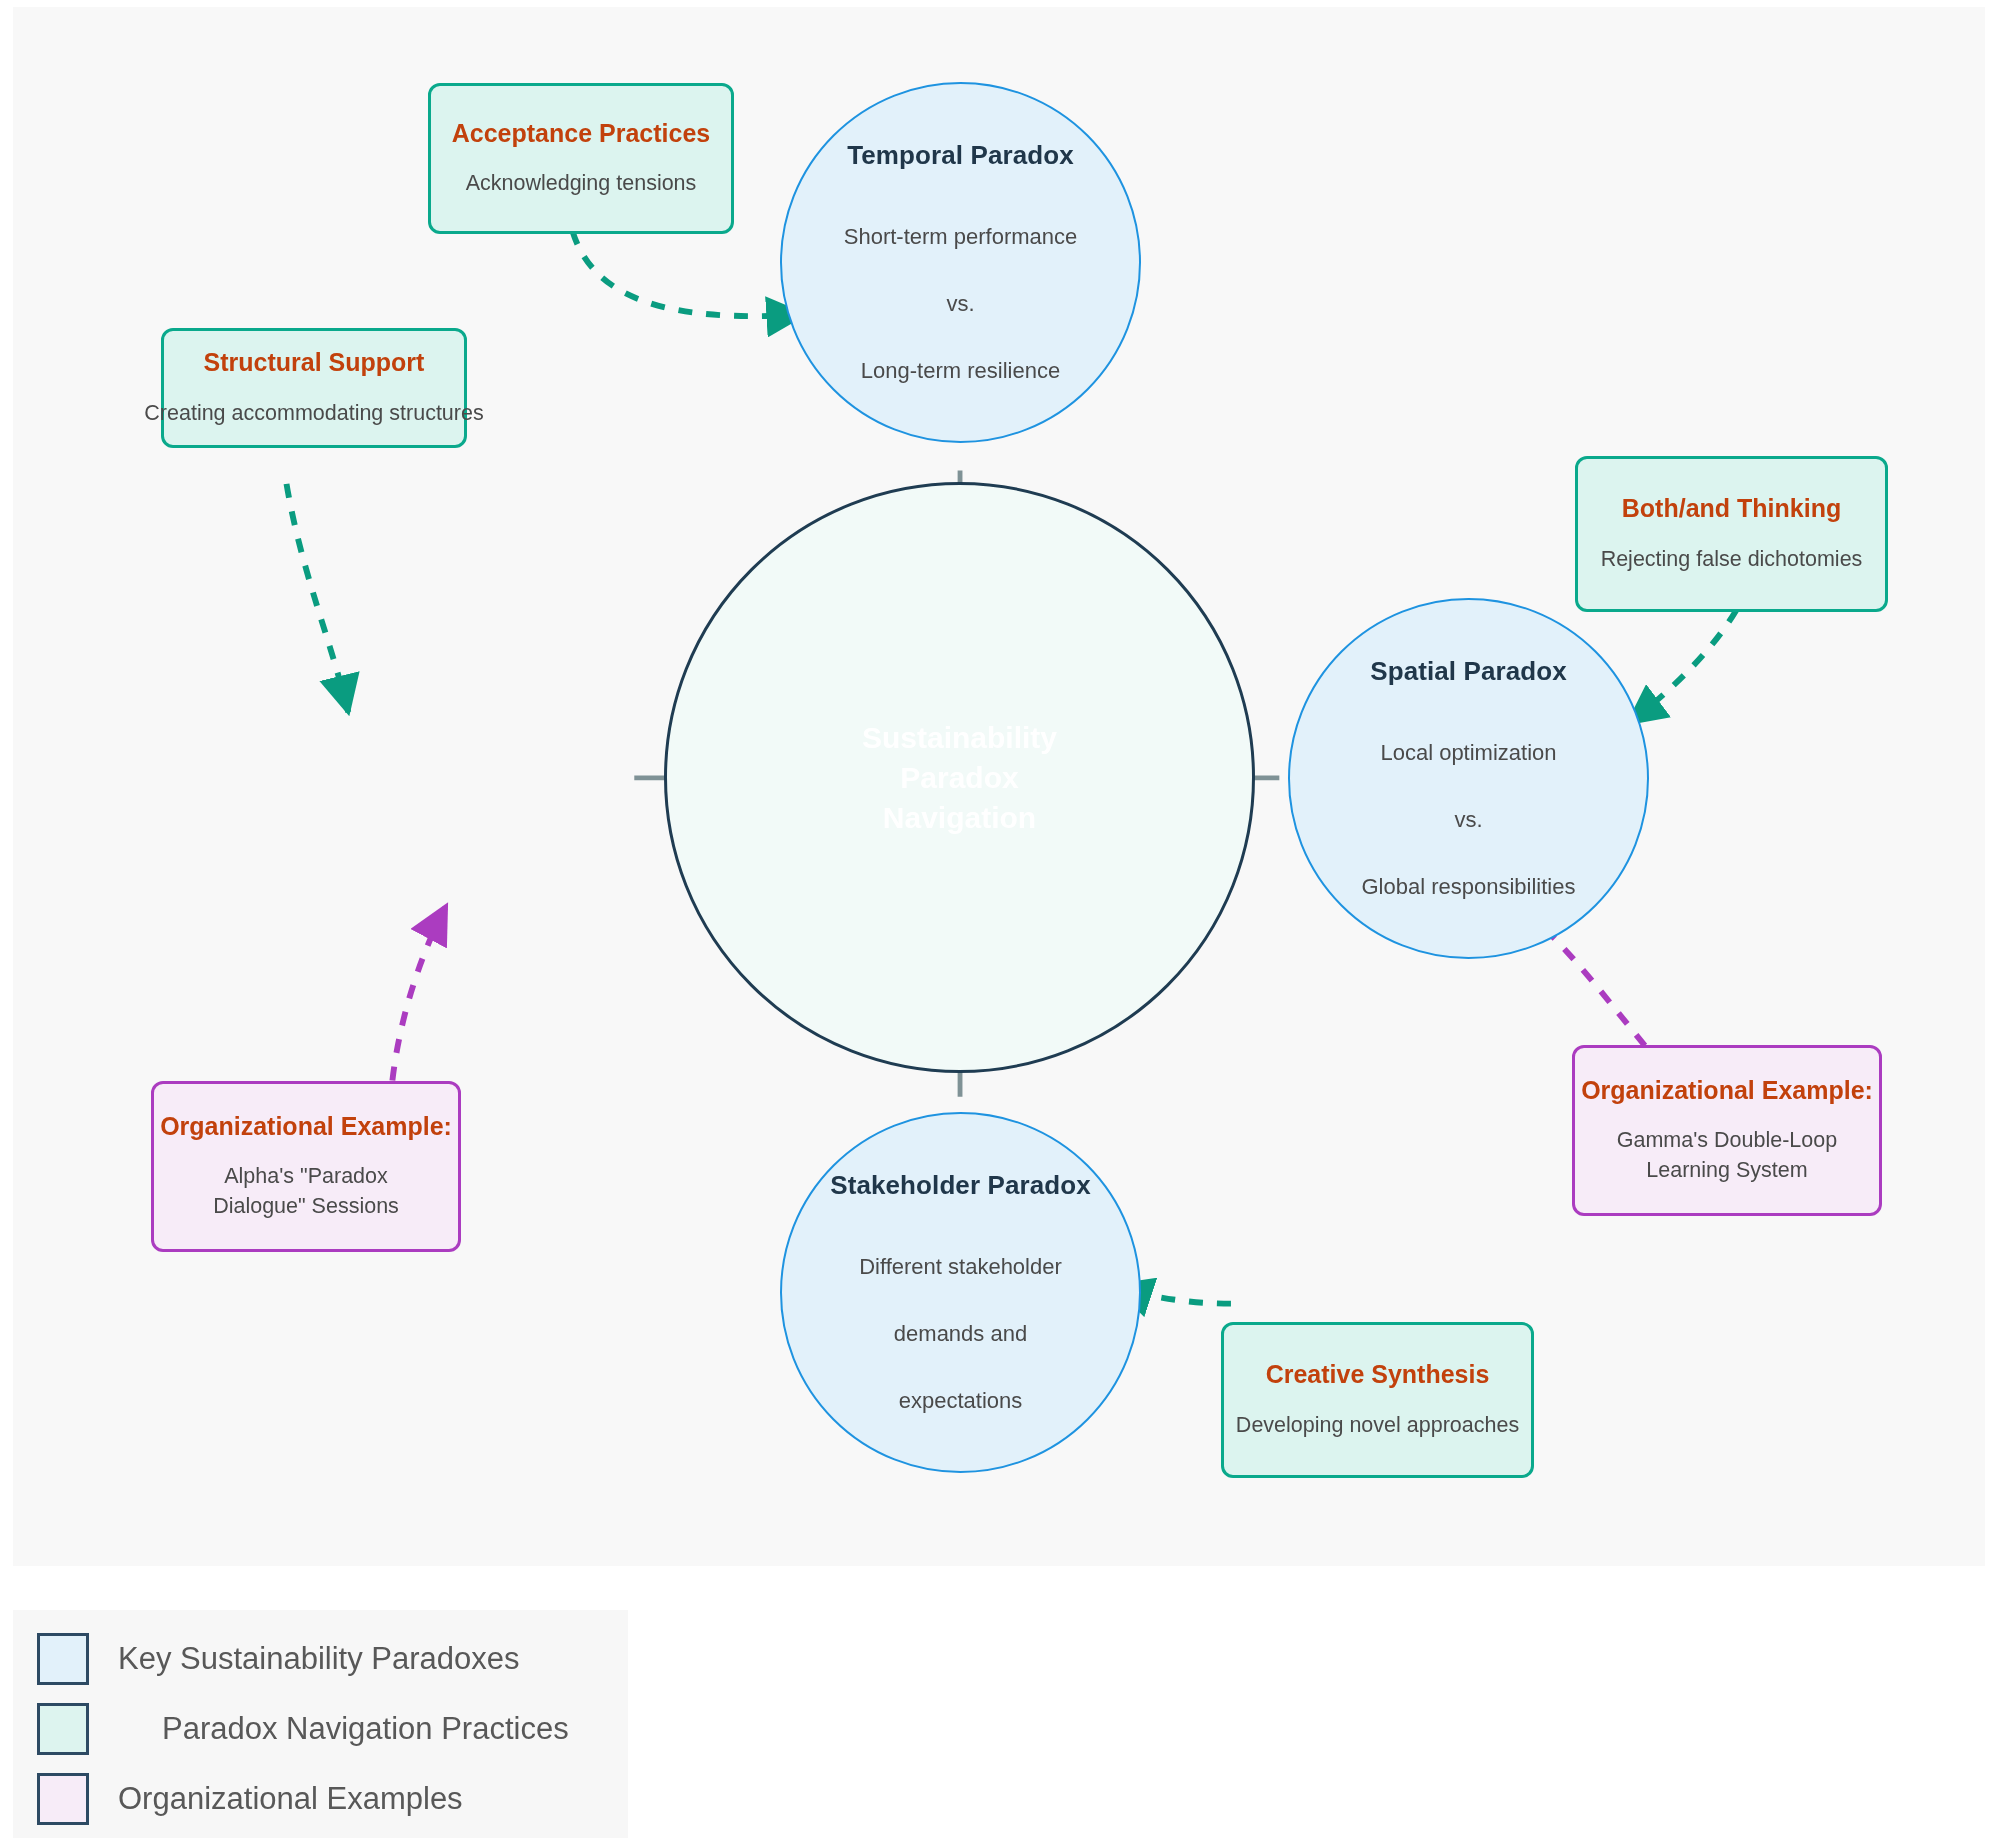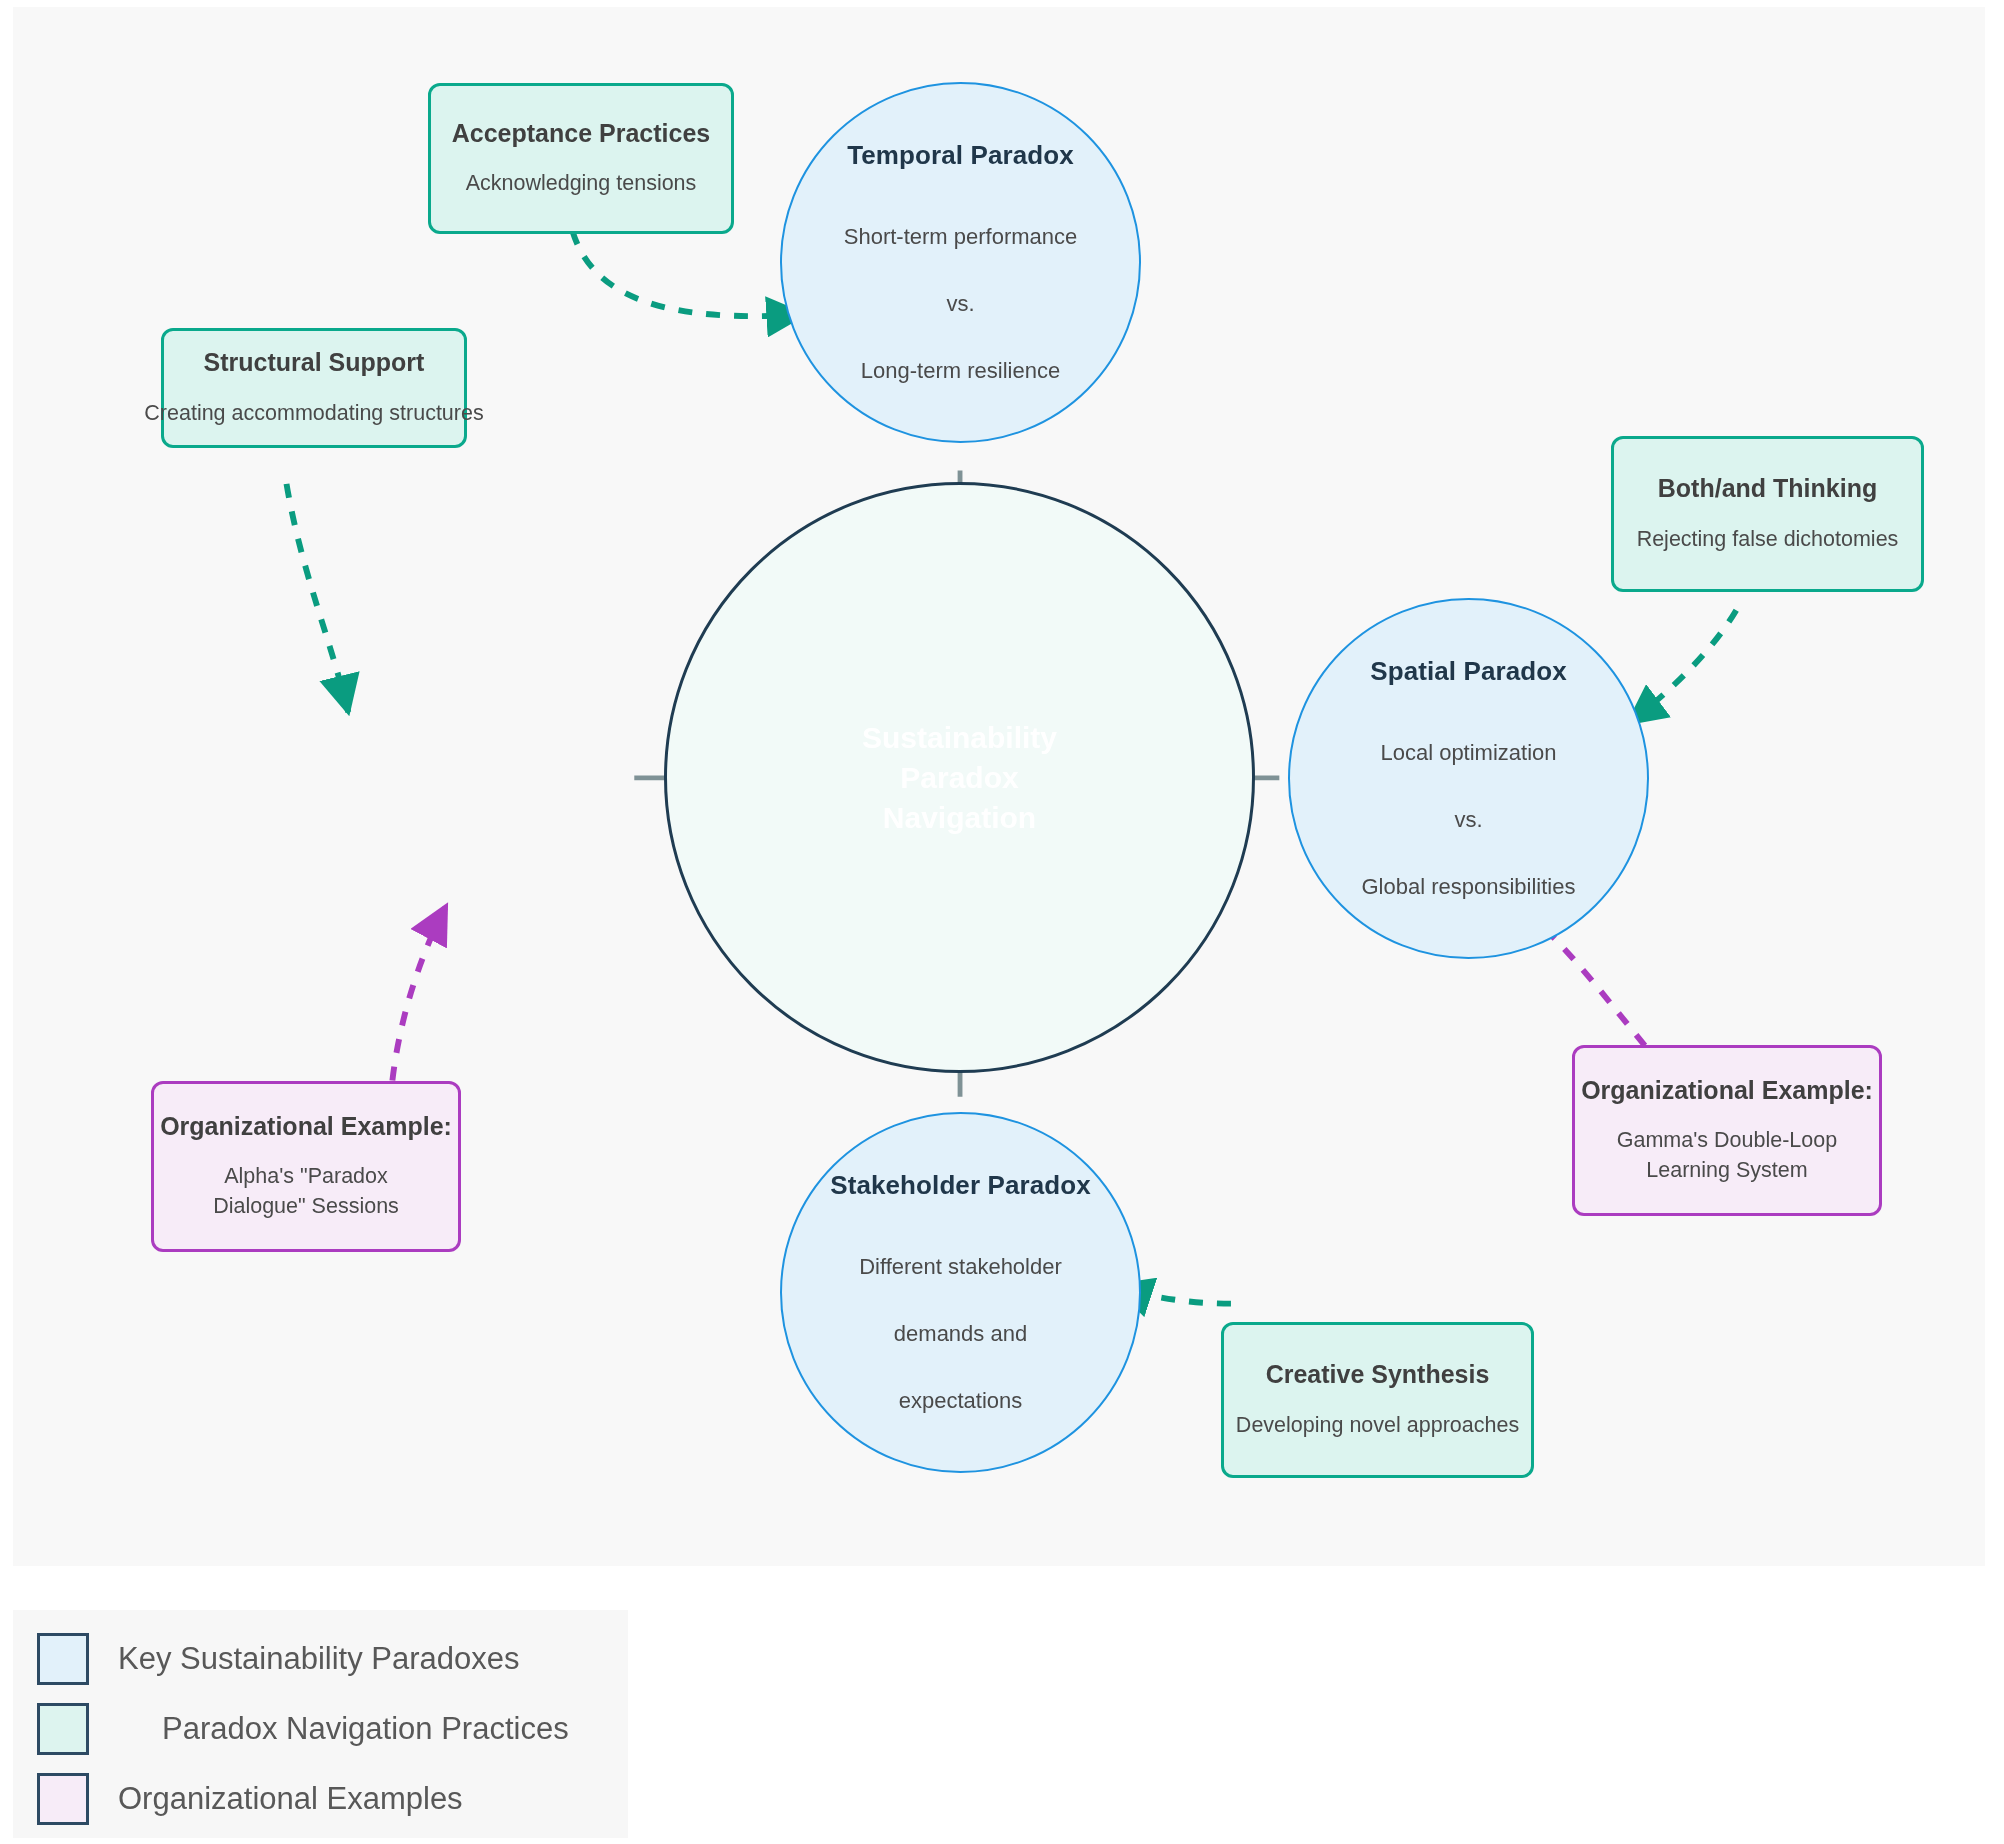--- a/index.html
+++ b/index.html
@@ -24,21 +24,21 @@
 
   .c-title{font-size:26px;margin-bottom:14px;}
   .c-sub{font-size:22px;line-height:31px;}
 
   .center-title{font-size:30px;font-weight:bold;color:#ffffff;line-height:40px;}
 
   .box-node{box-sizing:border-box;border-radius:12px;display:flex;flex-direction:column;
             align-items:center;justify-content:center;text-align:center;position:absolute;}
   .practice-box{background:#dcf4ef;border:3.8px solid #0aa98c;}
   .example-box{background:#f7ecf8;border:3.8px solid #ab3cc0;}
-  .b-title{font-size:25px;font-weight:bold;color:#404040;margin-bottom:20.4px;white-space:nowrap;}
+  .b-title{font-size:25px;font-weight:bold;color:#c2410c;margin-bottom:20.4px;white-space:nowrap;}
   .b-sub{font-size:21.5px;color:#4a4a4a;line-height:30px;white-space:nowrap;}
 
   
   .legend-row{position:absolute;display:flex;align-items:center;}
   .legend-swatch{width:52px;height:52px;box-sizing:border-box;border:3.8px solid #2d4a63;}
   .legend-label{margin-left:29px;font-size:31px;color:#585858;white-space:nowrap;}
 </style>
 </head>
 <body>
 
@@ -108,21 +108,21 @@
   <div class="box-node practice-box" style="left:428px;top:83px;width:306px;height:151px;">
     <div class="b-title">Acceptance Practices</div>
     <div class="b-sub">Acknowledging tensions</div>
   </div>
 
   <div class="box-node practice-box" style="left:141px;top:328px;width:306px;height:120px;margin-left:20px;">
     <div class="b-title">Structural Support</div>
     <div class="b-sub">Creating accommodating structures</div>
   </div>
 
-  <div class="box-node practice-box" style="left:1575px;top:436px;width:313px;height:156px;margin-left:36px;">
+  <div class="box-node practice-box" style="left:1575px;top:456px;width:313px;height:156px;">
     <div class="b-title">Both/and Thinking</div>
     <div class="b-sub">Rejecting false dichotomies</div>
   </div>
 
   <div class="box-node practice-box" style="left:1221px;top:1322px;width:313px;height:156px;">
     <div class="b-title">Creative Synthesis</div>
     <div class="b-sub">Developing novel approaches</div>
   </div>
 
   <div class="box-node example-box" style="left:151px;top:1081px;width:310px;height:171px;">

